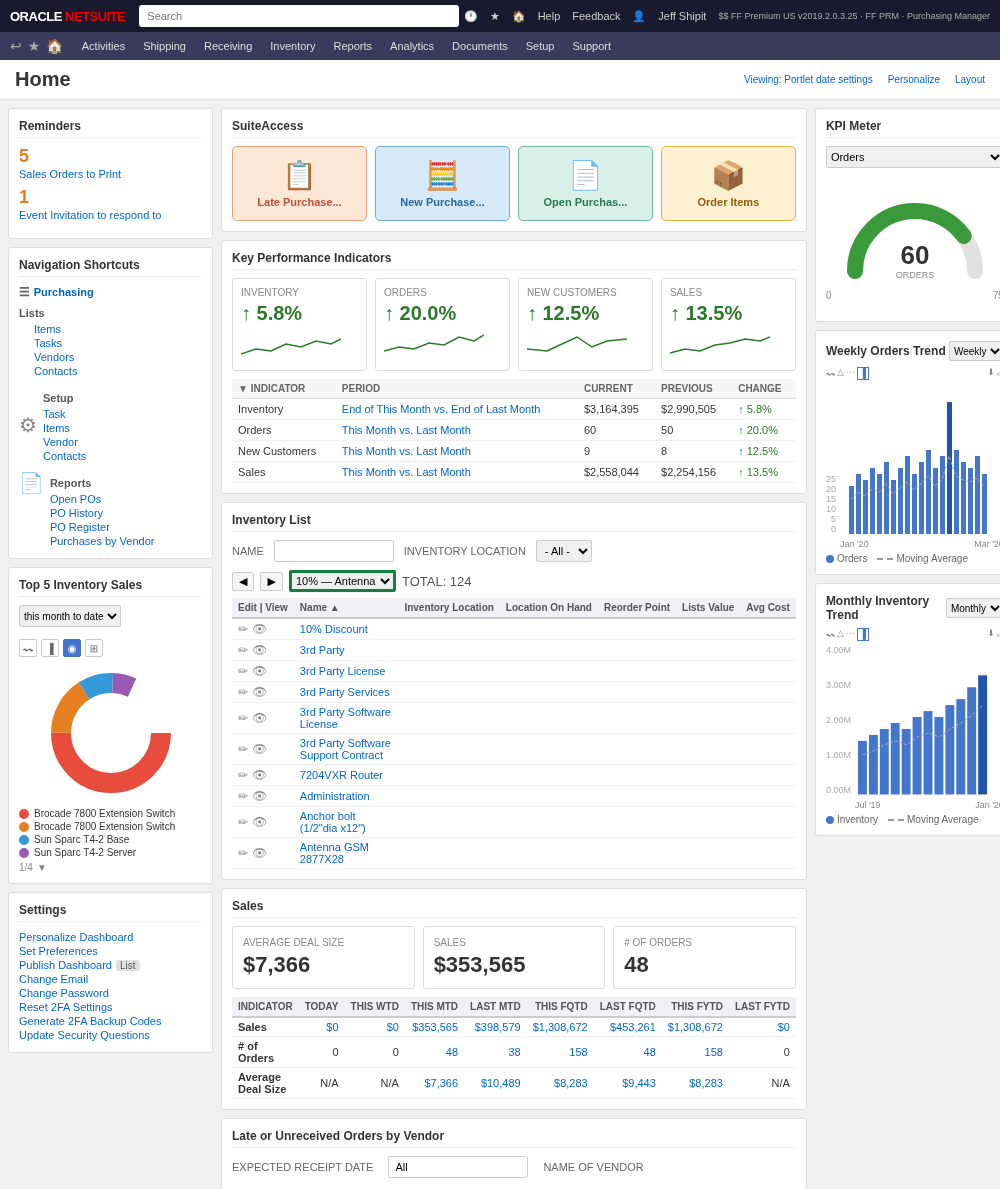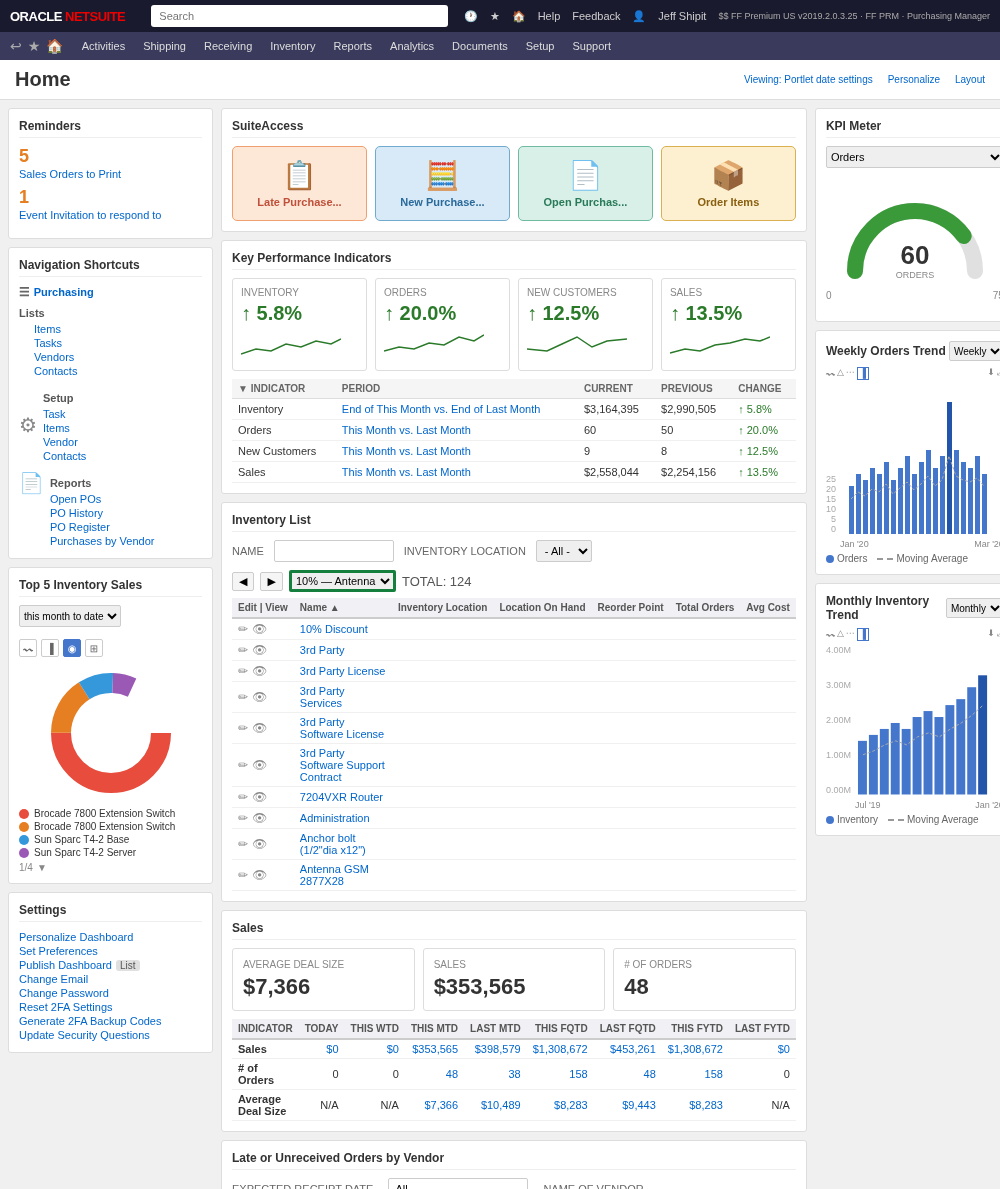--- a/index.html
+++ b/index.html
@@ -1,19 +1,19 @@
 <!DOCTYPE html>
 <html><head>
   <meta charset="utf-8">
   <style>
     * { box-sizing: border-box; margin: 0; padding: 0; }
     body { font-family: Arial, sans-serif; font-size: 12px; background: #f0f0f0; color: #333; }
 
     
-    .top-bar { background: #1a1a2e; display: flex; align-items: center; height: 32px; padding: 0 10px; gap: 16px; }
+    .top-bar { background: #1a1a2e; display: flex; align-items: center; height: 32px; padding: 0 10px; gap: 4px; }
     .logo { color: #e00; font-weight: bold; font-size: 13px; letter-spacing: -0.5px; }
     .logo span { color: #fff; }
     .search-bar { flex: 1; max-width: 320px; margin-left: 10px; }
     .search-bar input { width: 100%; height: 22px; padding: 2px 8px; border: none; border-radius: 3px; font-size: 11px; }
     .top-icons { margin-left: auto; display: flex; align-items: center; gap: 12px; color: #ccc; font-size: 11px; }
     .top-icons a { color: #ccc; text-decoration: none; }
 
     
     .nav-bar { background: #3a3a5c; display: flex; align-items: center; height: 28px; padding: 0 10px; gap: 2px; }
     .nav-bar a { color: #ddd; text-decoration: none; font-size: 11px; padding: 4px 8px; border-radius: 3px; }
@@ -425,21 +425,21 @@
         <span class="inv-total">TOTAL: 124</span>
       </div>
       <table class="data-table">
         <thead>
           <tr>
             <th>Edit | View</th>
             <th>Name ▲</th>
             <th>Inventory Location</th>
             <th>Location On Hand</th>
             <th>Reorder Point</th>
-            <th>Total Orders</th>
+            <th>Lists Value</th>
             <th>Avg Cost</th>
           </tr>
         </thead>
         <tbody id="inv-tbody">
         <tr>
       <td class="icon-cell">
         <div class="row-icons">
           <span class="row-icon">✏</span>
           <span class="row-icon">👁</span>
         </div>

